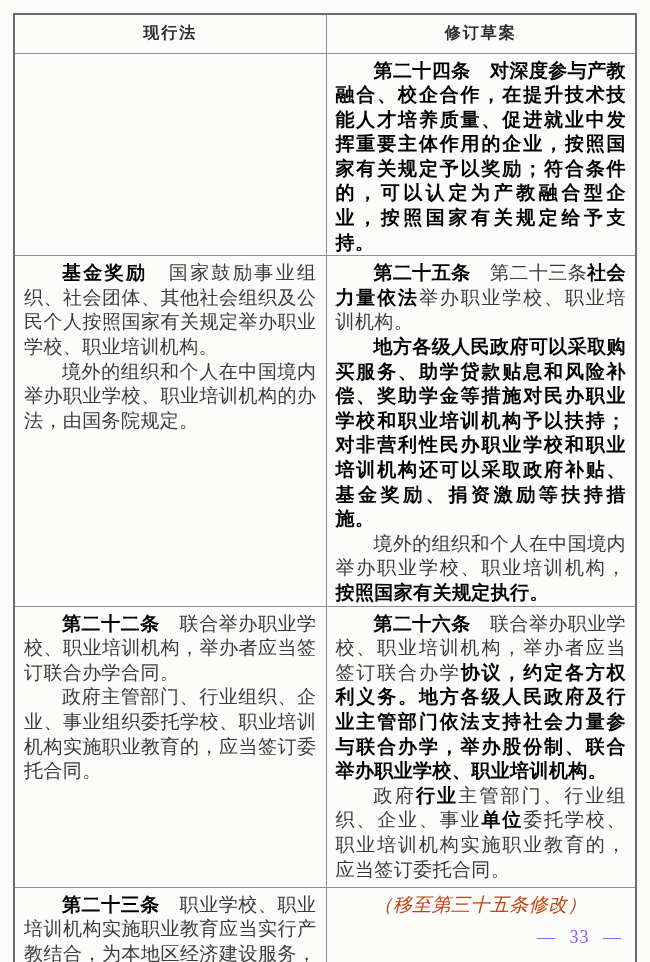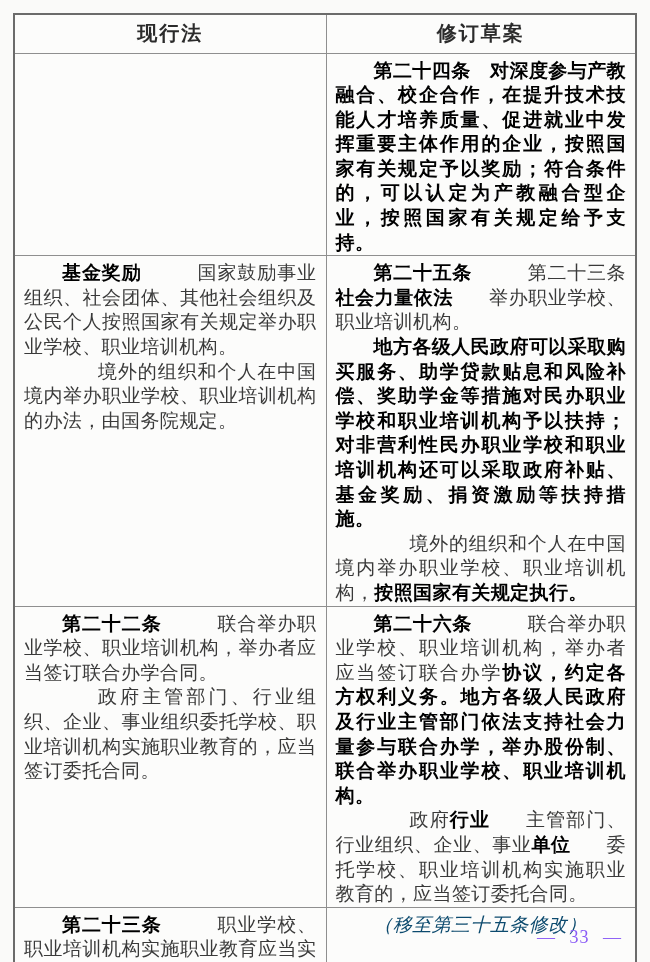--- a/index.html
+++ b/index.html
@@ -33,21 +33,21 @@
     padding: 5px 9px 0 9px;
     overflow: hidden;
   }
   .doc-table th {
     height: 39px;
     padding: 1px;
     vertical-align: middle;
     text-align: center;
     font-family: "Liberation Sans", "DejaVu Sans", sans-serif;
     font-weight: 700;
-    font-size: 20px;
+    font-size: 16px;
     letter-spacing: 2px;
     color: #2b2b2b;
   }
   .col-left  { width: 312px; }
   .col-right { width: 310px; }
   .row-1 td { height: 183px; }
   .row-2 td { height: 299px; }
   .row-3 td { height: 281px; }
   .row-4 td { height: 93px; }
   .para {
@@ -56,31 +56,30 @@
     line-height: 24.6px;
     text-indent: 2em;
     text-align: justify;
     text-justify: inter-character;
     color: #3a3a3a;
     letter-spacing: 0.4px;
   }
   .seg-normal {
     font-family: "Liberation Serif", "DejaVu Serif", serif;
     font-weight: 400;
-    margin-left: 36px;
   }
   .seg-bold {
     font-family: "Liberation Sans", "DejaVu Sans", sans-serif;
     font-weight: 700;
     color: #000000;
   }
   .seg-kai {
     font-family: "Liberation Serif", "DejaVu Serif", serif;
     font-style: italic;
-    color: #0c4a6e;
+    color: #c2410c;
   }
   .page-footer {
     position: absolute;
     top: 927px;
     right: 28px;
     font-family: "Liberation Serif", "DejaVu Serif", serif;
     font-size: 18px;
     color: #8b5cf6;
     letter-spacing: 1px;
     word-spacing: 8px;

